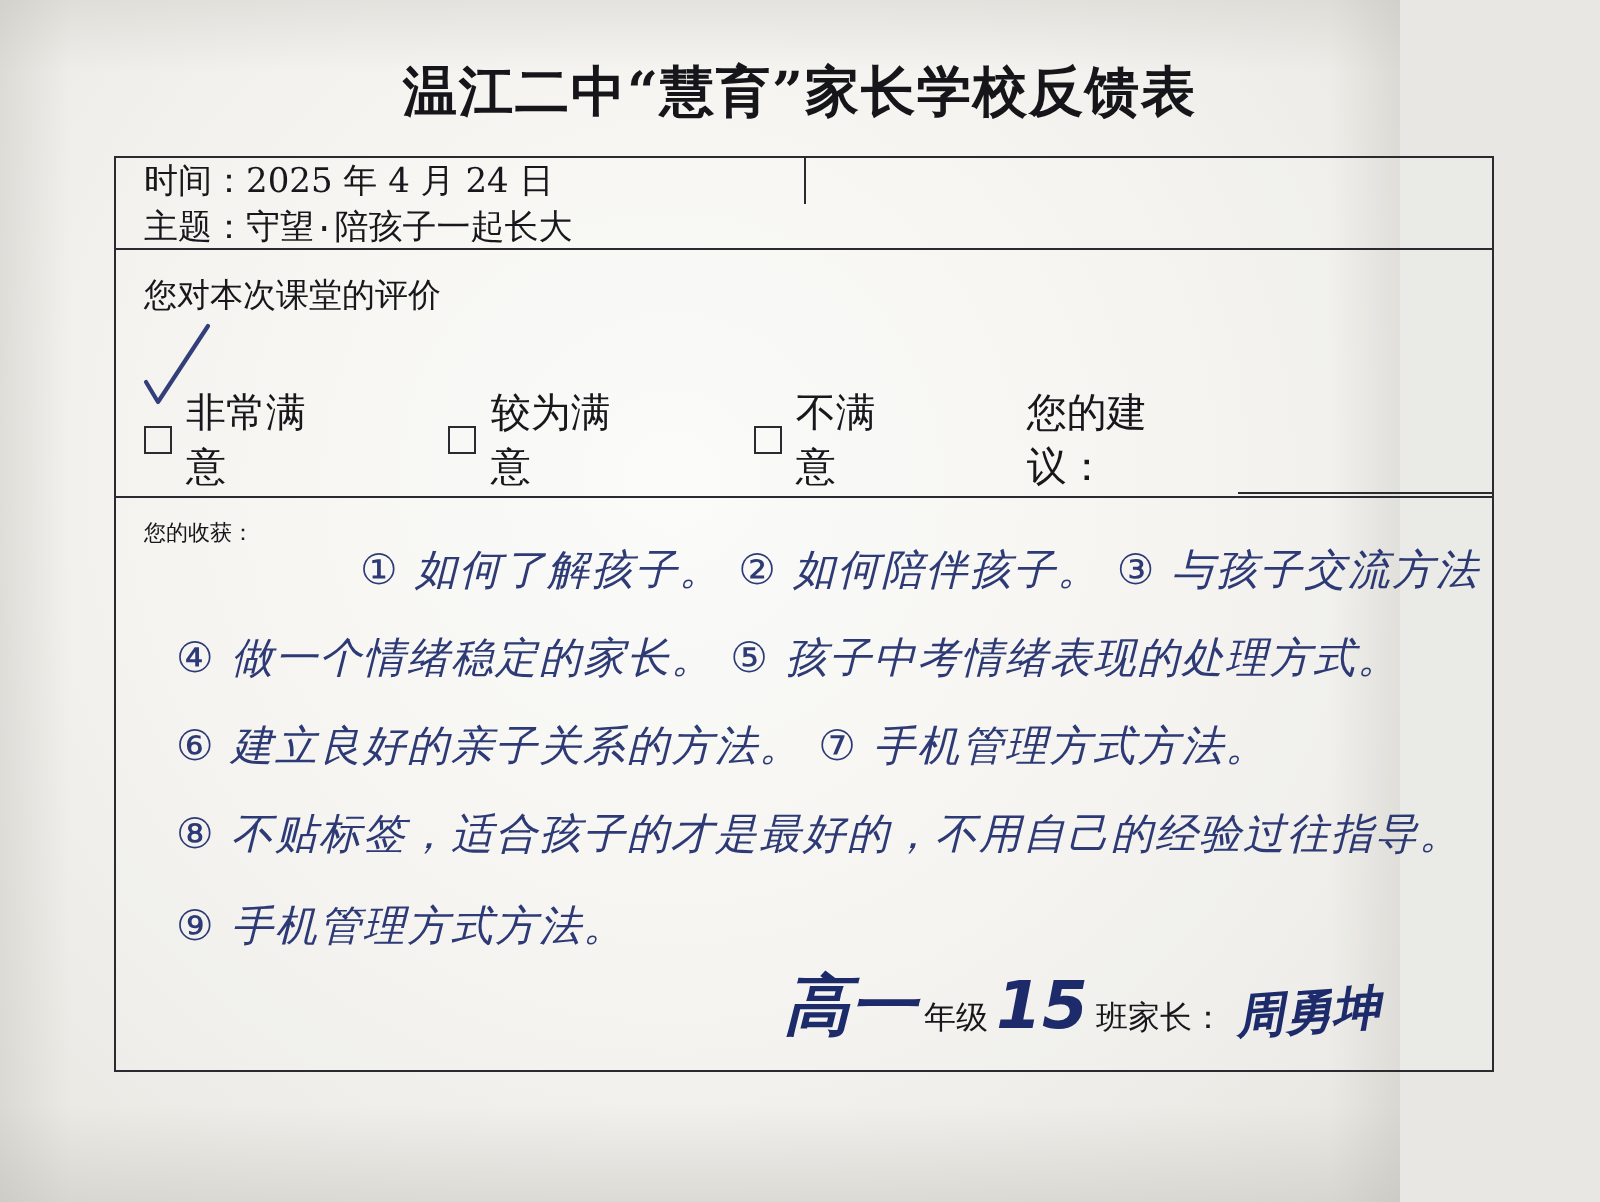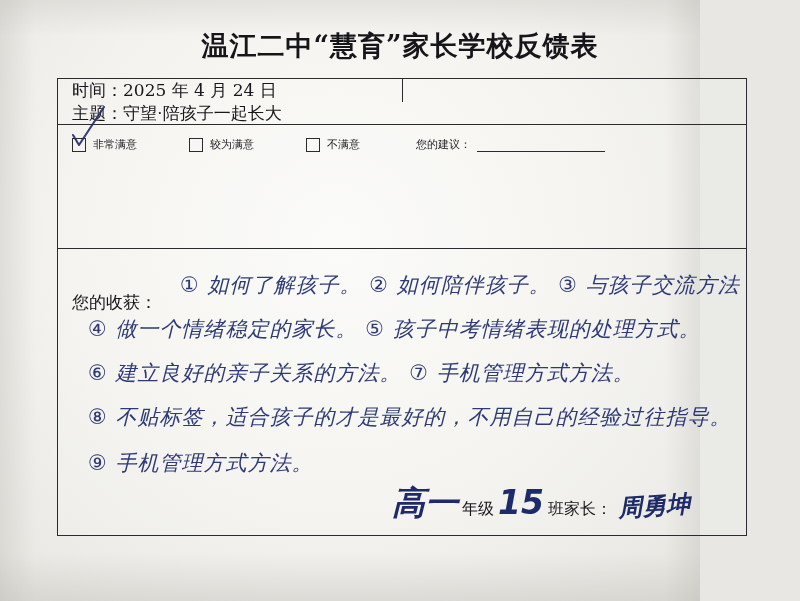--- a/index.html
+++ b/index.html
@@ -77,40 +77,40 @@
     font-family: "DejaVu Serif", "Liberation Serif", serif;
   }
   .cell-topic {
     flex: 1;
     display: flex;
     align-items: center;
     padding-left: 14px;
     box-sizing: border-box;
     font-size: 17px;
     color: #17171c;
-    font-family: Liberation Serif, serif;
+    font-family: Liberation Mono, monospace;
   }
 
   .row.r2 {
     height: 124px;
     border-bottom: 1.6px solid #2a2a30;
     flex-direction: column;
     justify-content: flex-start;
     padding: 12px 0 0 14px;
   }
   .eval-label {
     font-size: 16.5px;
     color: #17171c;
     font-family: "DejaVu Serif", "Liberation Serif", serif;
     margin-bottom: 34px;
   }
   .options {
     display: flex;
     align-items: center;
-    font-size: 11px;
+    font-size: 20px;
     color: #17171c;
     font-family: Liberation Mono, monospace;
   }
   .opt {
     display: flex;
     align-items: center;
     margin-right: 52px;
     position: relative;
   }
   .box {
@@ -144,22 +144,22 @@
     height: 12px;
   }
 
   .row.r3 {
     height: 286px;
     position: relative;
   }
   .gain-label {
     position: absolute;
     left: 14px;
-    top: 42px;
-    font-size: 17px;
+    top: 10px;
+    font-size: 11px;
     color: #17171c;
     font-family: Liberation Serif, serif;
   }
 
   
   .hand {
     position: absolute;
     color: #1d2b6b;
     font-family: "DejaVu Sans", sans-serif;
     font-style: italic;
@@ -215,20 +215,21 @@
         <span>时间：</span>
         <span>2025 年 4 月 24 日</span>
       </div>
       <div class="cell-topic">
         <span>主题：</span>
         <span>守望·陪孩子一起长大</span>
       </div>
     </div>
 
     <div class="row r2">
+      <div class="eval-label">您对本次课堂的评价</div>
       <div class="options">
 
         <div class="opt">
           <span class="box"></span>
           <svg class="tick" viewBox="0 0 40 46">
             <path d="M3 30 L9 40 L34 2" fill="none" stroke="#1d2b6b" stroke-width="2.1" stroke-linecap="round" stroke-linejoin="round" opacity="0.9"></path>
           </svg>
           <span>非常满意</span>
         </div>
 

